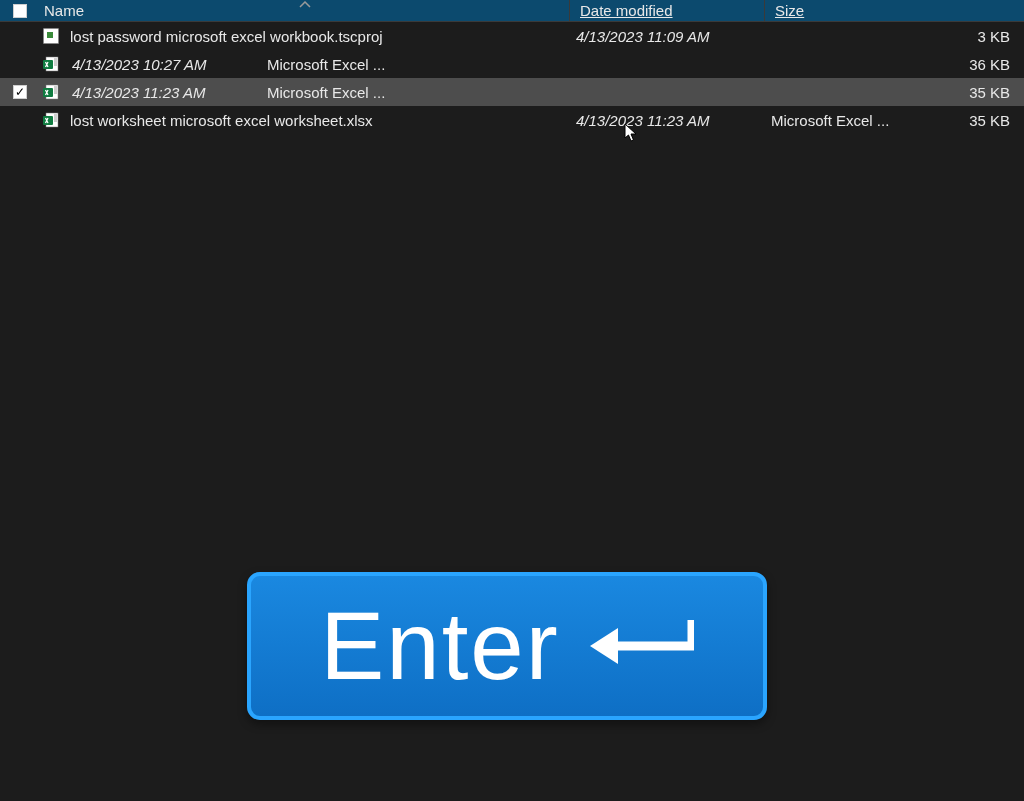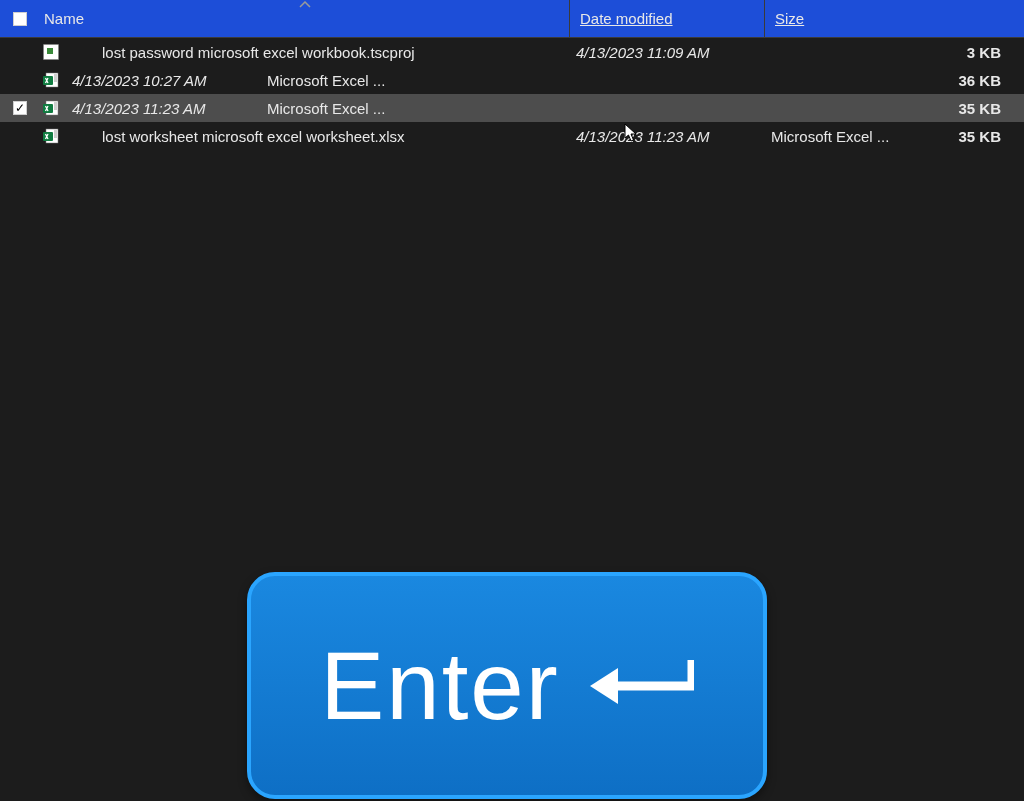--- a/index.html
+++ b/index.html
@@ -16,23 +16,23 @@
       color: #e8e8e8;
       overflow: hidden;
       position: relative;
     }
     .file-list {
       width: 100%;
     }
     .header-row {
       display: flex;
       align-items: center;
-      height: 38px;
+      height: 22px;
       border-bottom: 1px solid #3a3a3a;
-      background: #1d4ed8;
+      background: #0c4a6e;
     }
     .col-check {
       width: 40px;
       display: flex;
       align-items: center;
       justify-content: center;
       height: 100%;
     }
     .col-name {
       flex: 0 0 530px;
@@ -124,21 +124,20 @@
       flex: 0 0 504px;
       display: flex;
       align-items: center;
       height: 100%;
       padding-left: 6px;
       overflow: hidden;
       white-space: nowrap;
     }
     .row-name .filename-text {
       padding: 0 2px;
-      margin-left: 32px;
     }
     .file-row.editing .filename-text {
       border: 1px solid #e8e8e8;
       padding: 1px 4px 1px 2px;
       min-width: 450px;
     }
     .row-date {
       flex: 0 0 195px;
       padding-left: 10px;
       display: flex;
@@ -150,26 +149,25 @@
       flex: 0 0 152px;
       padding-left: 10px;
       display: flex;
       align-items: center;
       height: 100%;
       overflow: hidden;
       white-space: nowrap;
     }
     .row-size {
       flex: 1;
-      padding-right: 23px;
+      padding-right: 14px;
       display: flex;
       align-items: center;
       justify-content: flex-end;
       height: 100%;
-      font-weight: bold;
     }
     .icon-file {
       width: 16px;
       height: 16px;
     }
     .icon-tscproj {
       background: #fff;
       border: 1px solid #888;
       border-radius: 1px;
       position: relative;
@@ -191,24 +189,24 @@
       position: absolute;
       left: 624px;
       top: 123px;
       z-index: 10;
     }
     .enter-key {
       position: absolute;
       left: 247px;
       top: 572px;
       width: 520px;
-      height: 227px;
+      height: 148px;
       background: linear-gradient(#1a88e0, #0e6fc5);
       border: 4px solid #2aa5ff;
-      border-radius: 28px;
+      border-radius: 13px;
       display: flex;
       align-items: center;
       justify-content: center;
       color: #ffffff;
       box-shadow: 0 4px 10px rgba(0,0,0,0.4);
     }
     .enter-key .key-label {
       font-size: 96px;
       font-weight: 400;
       letter-spacing: 2px;

